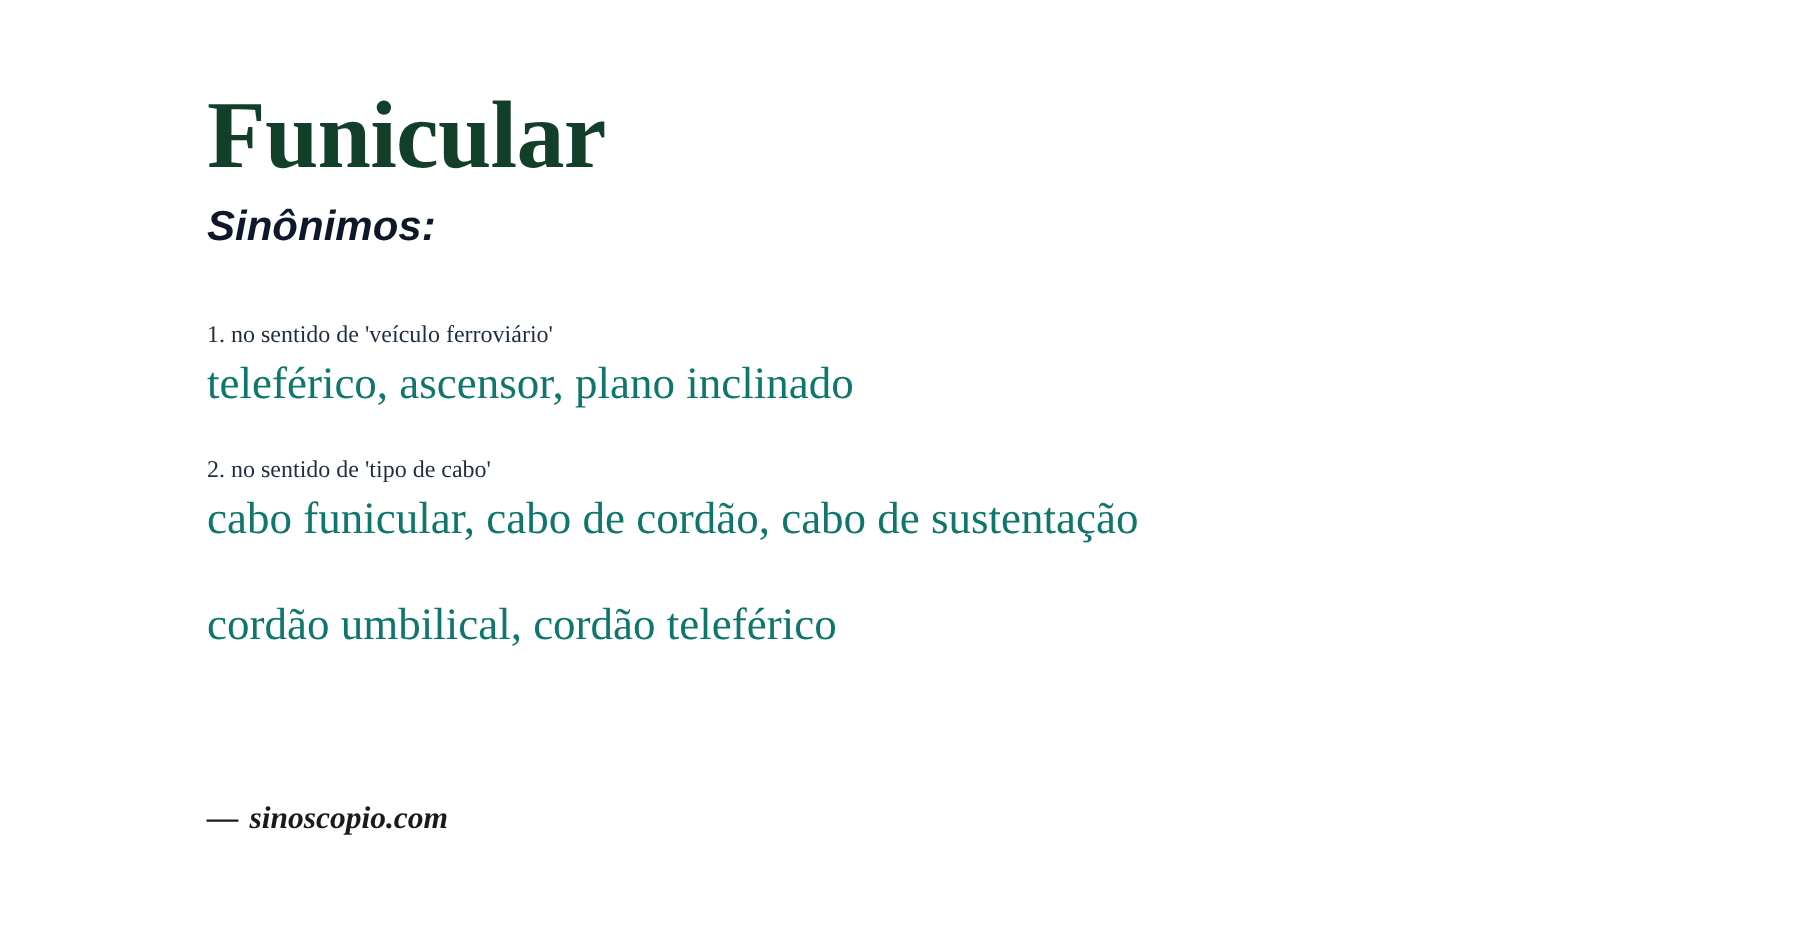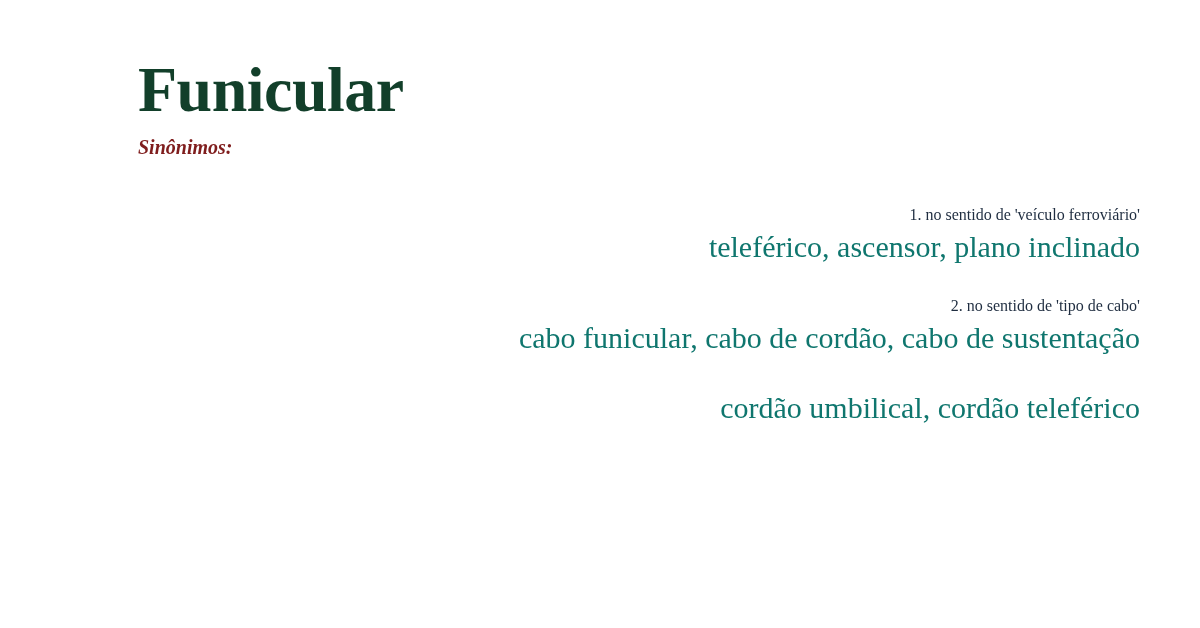--- a/index.html
+++ b/index.html
@@ -33,35 +33,34 @@
     font-size: 64px;
     font-weight: 700;
     line-height: 1.0;
     letter-spacing: -0.5px;
     color: #123f2a;
   }
 
   .subtitle {
     margin: 0;
     padding-top: 14px;
-    font-family: Liberation Serif, serif;
-    font-size: 20px;
+    font-family: Liberation Sans, sans-serif;
+    font-size: 28px;
     font-weight: 700;
     font-style: italic;
     line-height: 1.1;
-    color: #7f1d1d;
+    color: #0f172a;
   }
 
   
   .senses {
     margin: 0;
     padding: 0;
     list-style: none;
     padding-top: 47px;
-    text-align: right;
   }
 
   .sense {
     margin: 0 0 30px 0;
     padding: 0;
   }
   .sense:last-child {
     margin-bottom: 0;
   }
 
@@ -124,14 +123,18 @@
       <span class="sense-label">2. no sentido de 'tipo de cabo'</span>
       <span class="sense-synonyms">cabo funicular, cabo de cordão, cabo de sustentação</span>
     </li>
 
     <li class="sense">
       <span class="sense-synonyms">cordão umbilical, cordão teleférico</span>
     </li>
 
   </ul>
 
+  <p class="attribution">
+    <span class="dash">—</span>
+    <span>sinoscopio.com</span>
+  </p>
 
 </div>
 
 </body></html>

